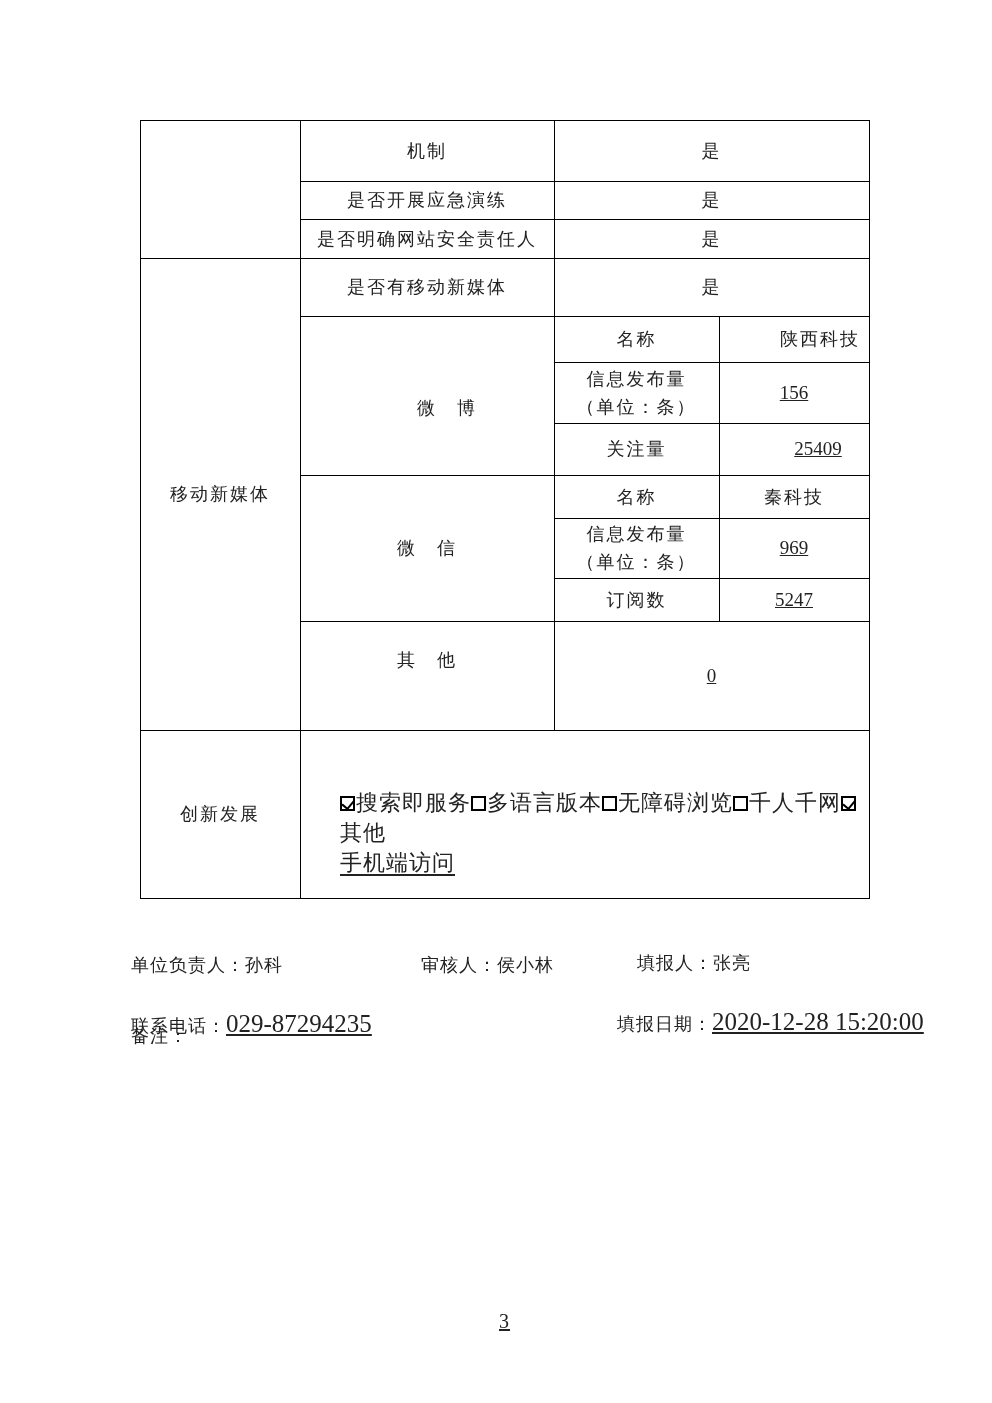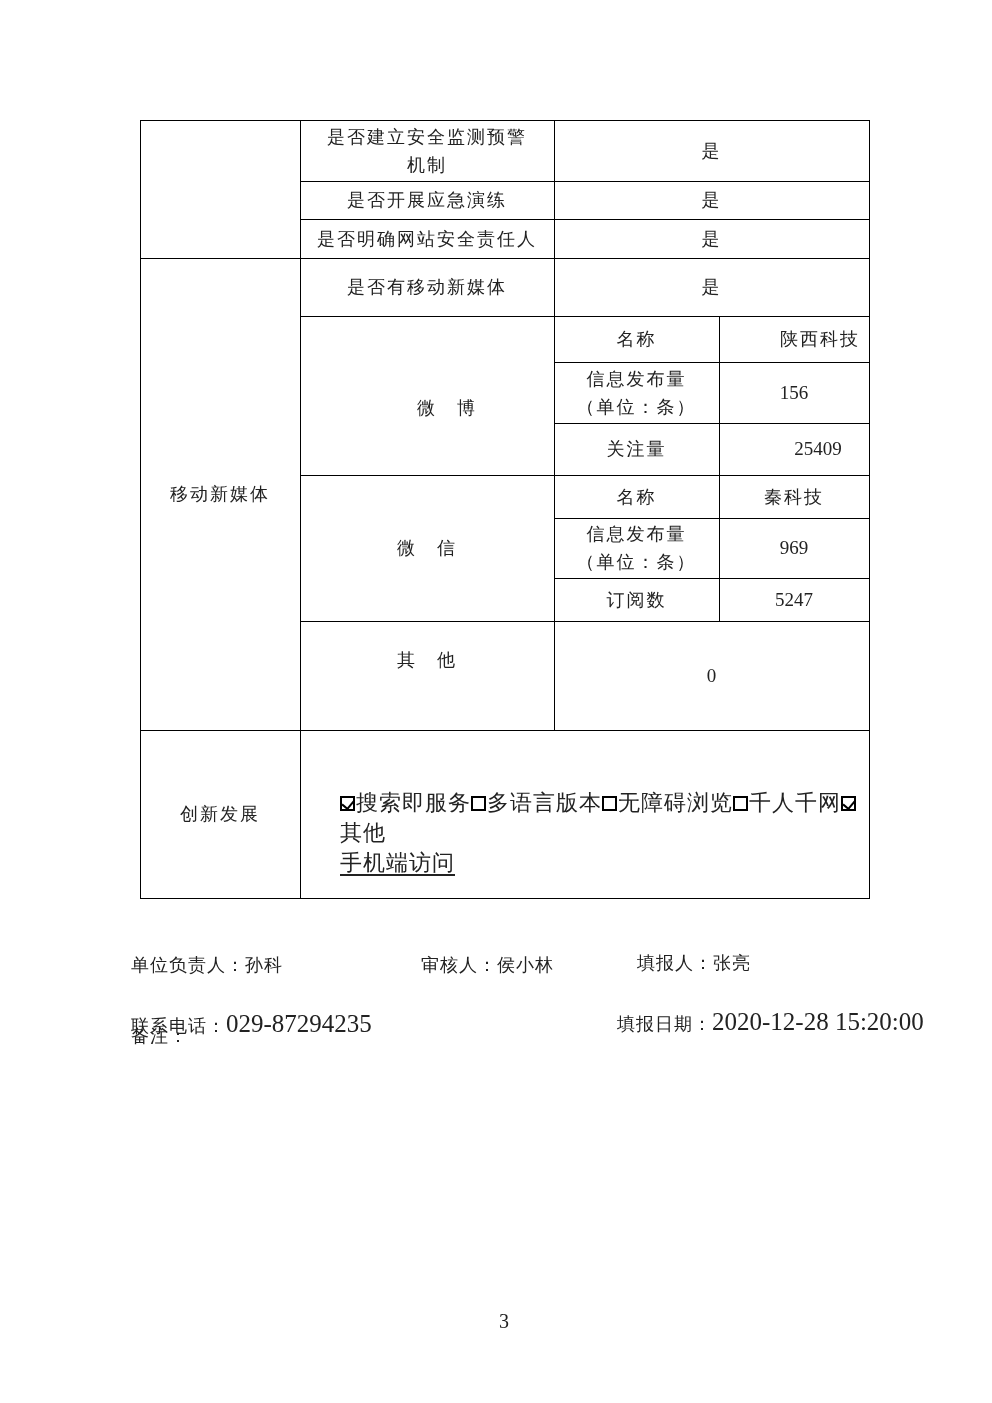--- a/index.html
+++ b/index.html
@@ -2,21 +2,21 @@
 <html><head>
 <meta charset="utf-8">
 <style>
   html, body { margin:0; padding:0; background:#ffffff; }
   body { width:992px; height:1403px; position:relative; overflow:hidden;
          font-family:"DejaVu Serif","Liberation Serif",serif; color:#222; }
   .hl { position:absolute; height:1px; background:#000; }
   .vl { position:absolute; width:1px; background:#000; }
   .cell { position:absolute; display:flex; align-items:center; justify-content:center;
           text-align:center; font-size:18px; line-height:28px; letter-spacing:2px; }
-  .num { font-family:"Liberation Serif","DejaVu Serif",serif; font-size:19px; letter-spacing:0; }
+  .num { font-family:"Liberation Serif","DejaVu Serif",serif; font-size:19px; letter-spacing:0;text-decoration:underline; }
   .cb { display:inline-block; width:15px; height:15px; border:2px solid #000; box-sizing:border-box;
         vertical-align:-1px; position:relative; margin-right:1px; }
   .cb.on::after { content:""; position:absolute; left:2px; top:0px; width:6px; height:9px;
         border-right:2px solid #000; border-bottom:2px solid #000; transform:rotate(40deg); }
   .innov { position:absolute; left:340px; top:788px; font-size:22px; line-height:30px; letter-spacing:1px; width:530px; }
   .other-text { text-decoration:underline; text-underline-offset:4px; }
   .foot { position:absolute; font-size:18px; letter-spacing:1px; white-space:nowrap; }
   .foot .num { font-size:25px; }
 </style>
 </head>
@@ -38,21 +38,20 @@
   <div class="hl" style="left:140px;top:730px;width:730px;"></div>
   <div class="hl" style="left:140px;top:898px;width:730px;"></div>
 
   <div class="vl" style="left:140px;top:120px;height:779px;"></div>
   <div class="vl" style="left:300px;top:120px;height:779px;"></div>
   <div class="vl" style="left:554px;top:120px;height:610px;"></div>
   <div class="vl" style="left:719px;top:316px;height:305px;"></div>
   <div class="vl" style="left:869px;top:120px;height:779px;"></div>
 
   <div class="cell" style="left:300px;top:120px;width:254px;height:61px;flex-direction:column;">
-    <span>是否建立安全监测预警</span>
     <span>机制</span>
   </div>
   <div class="cell" style="left:554px;top:120px;width:315px;height:61px;">是</div>
 
   <div class="cell" style="left:300px;top:181px;width:254px;height:38px;">是否开展应急演练</div>
   <div class="cell" style="left:554px;top:181px;width:315px;height:38px;">是</div>
 
   <div class="cell" style="left:300px;top:219px;width:254px;height:39px;">是否明确网站安全责任人</div>
   <div class="cell" style="left:554px;top:219px;width:315px;height:39px;">是</div>
 

